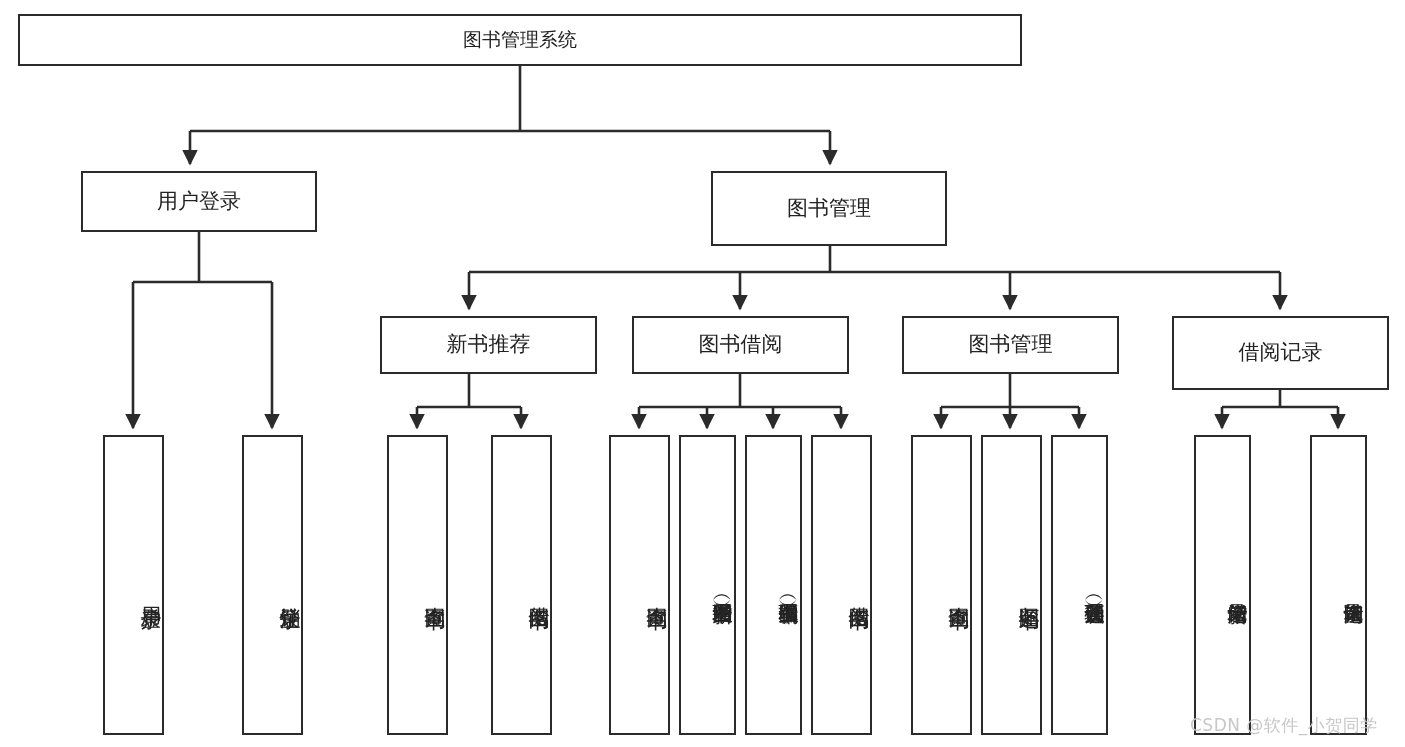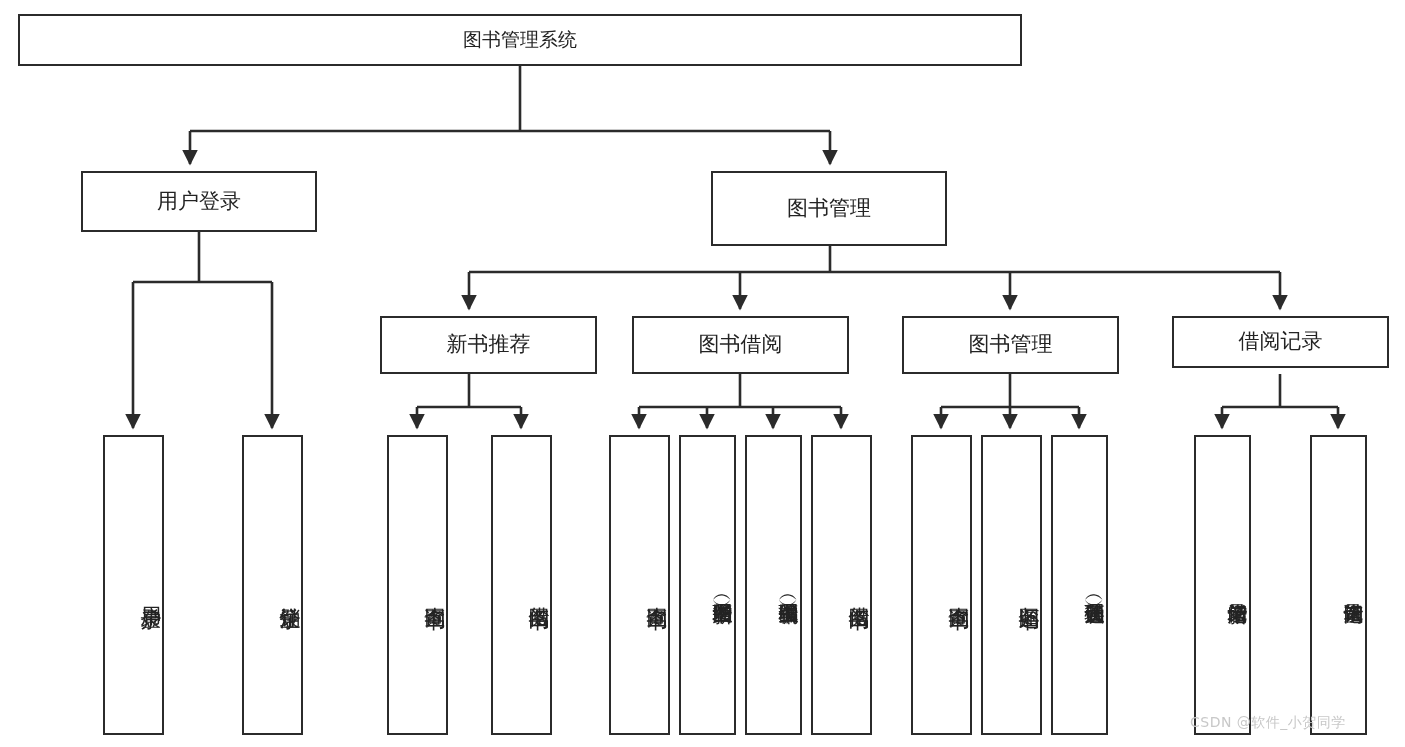--- a/index.html
+++ b/index.html
@@ -54,21 +54,21 @@
   .node.v.tight {
     font-size: 20px;
     letter-spacing: 0px;
     padding-top: 6px;
   }
   .node .lbl {
     display: block;
   }
   .watermark {
     position: absolute;
-    font-size: 14px;
+    font-size: 17px;
     color: #c8c8c8;
     white-space: nowrap;
     letter-spacing: 0.5px;
   }
 </style>
 </head>
 <body>
 
 <div id="canvas">
 
@@ -136,21 +136,21 @@
 
   <div class="node h" style="left:380px; top:316px; width:217px; height:58px;">
     <span class="lbl">新书推荐</span>
   </div>
   <div class="node h" style="left:632px; top:316px; width:217px; height:58px;">
     <span class="lbl">图书借阅</span>
   </div>
   <div class="node h" style="left:902px; top:316px; width:217px; height:58px;">
     <span class="lbl">图书管理</span>
   </div>
-  <div class="node h" style="left:1172px; top:316px; width:217px; height:52px;">
+  <div class="node h" style="left:1172px; top:316px; width:217px; height:74px;">
     <span class="lbl">借阅记录</span>
   </div>
 
   <div class="node v" style="left:103px; top:435px; width:61px; height:300px;">
     <span class="lbl">用户登录</span>
   </div>
   <div class="node v" style="left:242px; top:435px; width:61px; height:300px;">
     <span class="lbl">注销登录</span>
   </div>
 

